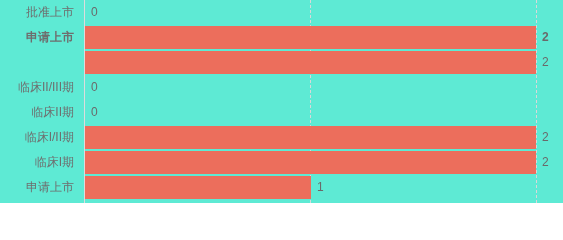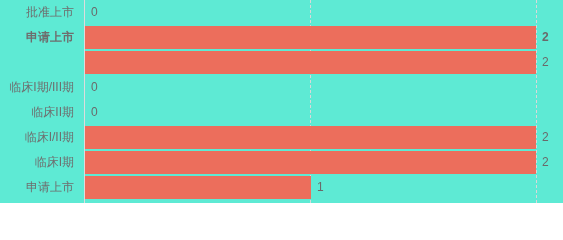--- a/index.html
+++ b/index.html
@@ -109,21 +109,21 @@
       <div class="row" style="top: 25px; font-weight: bold;">
         <div class="cat-label">申请上市</div>
         <div class="bar" style="width: 451px; background: rgb(236, 110, 92); height: 23px;"></div>
         <div class="value-label" style="left: 542px; color: rgb(106, 106, 106);">2</div>
       </div>
       <div class="row" style="top: 50px;">
         <div class="bar" style="width: 451px; background: rgb(236, 110, 92); height: 23px;"></div>
         <div class="value-label" style="left: 542px; color: rgb(106, 106, 106);">2</div>
       </div>
       <div class="row" style="top: 75px;">
-        <div class="cat-label">临床I期/III期</div>
+        <div class="cat-label">临床II/III期</div>
         <div class="value-label" style="left: 91px; color: rgb(106, 106, 106);">0</div>
       </div>
       <div class="row" style="top: 100px;">
         <div class="cat-label">临床II期</div>
         <div class="value-label" style="left: 91px; color: rgb(106, 106, 106);">0</div>
       </div>
       <div class="row" style="top: 125px;">
         <div class="cat-label">临床I/II期</div>
         <div class="bar" style="width: 451px; background: rgb(236, 110, 92); height: 23px;"></div>
         <div class="value-label" style="left: 542px; color: rgb(106, 106, 106);">2</div>

